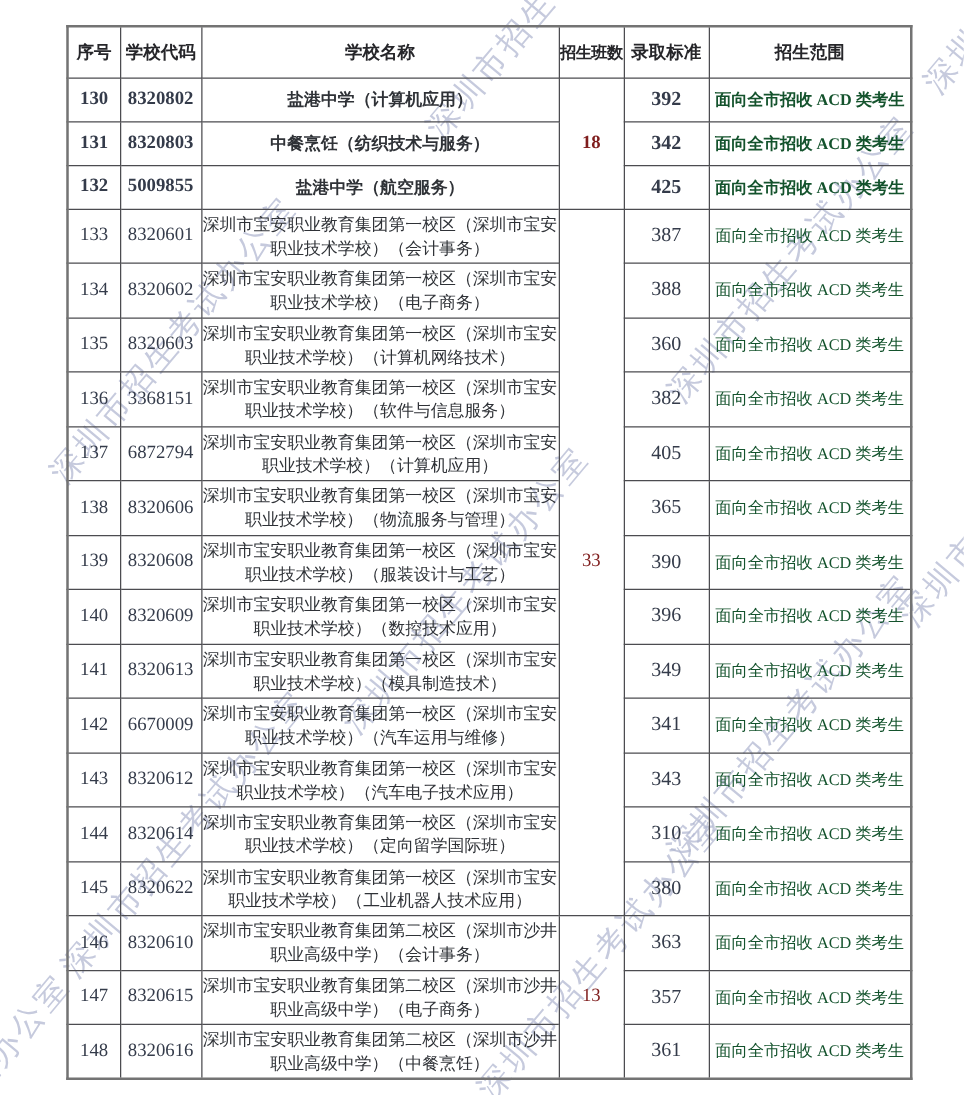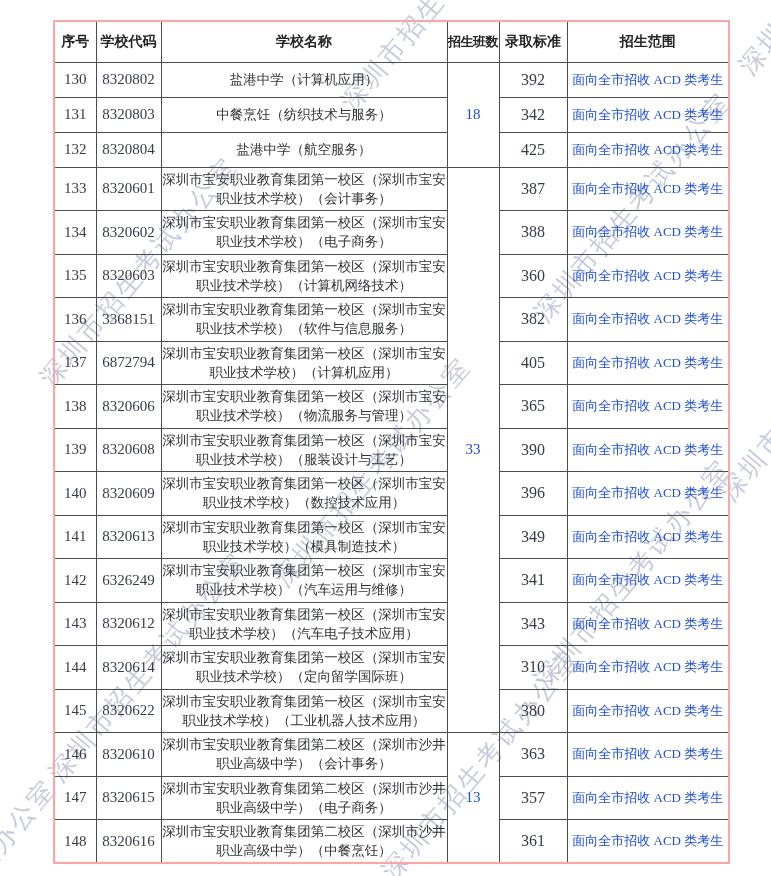--- a/index.html
+++ b/index.html
@@ -16,39 +16,39 @@
     transform:rotate(-50deg);transform-origin:0 0;
     opacity:.75;
     font-family:"Liberation Serif","DejaVu Serif",serif;
   }
   
   table.adm{
     position:absolute;left:53px;top:20px;width:675px;z-index:1;
     border-collapse:collapse;table-layout:fixed;
     color:#33363d;background:transparent;
   }
-  table.adm{border:2px solid #fca5a5;}
+  table.adm{border:2px solid #737373;}
   .adm th,.adm td{
     border:1px solid #4c4c50;
     padding:0;text-align:center;vertical-align:middle;
     overflow:hidden;
   }
   .adm thead tr{height:41px;}
   .adm thead th{
     font-family:"Liberation Sans","DejaVu Sans",sans-serif;
     font-weight:bold;font-size:14px;color:#26262a;
   }
   .adm thead th.h-classes{font-size:13px;letter-spacing:-0.5px;}
   .adm tbody tr{height:43.5px;}
-  .adm tbody tr:nth-child(-n+3){height:35px;}
+  .adm tbody tr:nth-child(-n+3){height:35px;font-weight:bold;}
   .c-no,.c-code{font-size:15px;color:#343b4a;}
   .c-name{font-size:13.5px;line-height:19px;color:#2f3237;margin-top:16px;}
-  .c-classes{font-size:15px;color:#1d4ed8;}
+  .c-classes{font-size:15px;color:#7f1d1d;}
   .c-score{font-size:16px;color:#343b4a;margin-top:44px;}
-  .c-scope{font-size:13px;white-space:nowrap;color:#1d4ed8;}
+  .c-scope{font-size:13px;white-space:nowrap;color:#14532d;}
 </style>
 </head>
 <body>
 
 <div class="wm-layer">
   <span class="wm" style="left: 337px; top: 99px; color: rgb(179, 185, 210);">深圳市招生考试办公室</span>
   <span class="wm" style="left: 735px; top: 63px; color: rgb(179, 185, 210);">深圳市招生考试办公室</span>
   <span class="wm" style="left: 36px; top: 375px; color: rgb(179, 185, 210);">深圳市招生考试办公室</span>
   <span class="wm" style="left: 270px; top: 575px; color: rgb(179, 185, 210);">深圳市招生考试办公室</span>
   <span class="wm" style="left: 530px; top: 310px; color: rgb(179, 185, 210);">深圳市招生考试办公室</span>
@@ -89,21 +89,21 @@
       </tr>
       <tr>
         <td class="c-no">131</td>
         <td class="c-code">8320803</td>
         <td class="c-name">中餐烹饪（纺织技术与服务）</td>
         <td class="c-score">342</td>
         <td class="c-scope">面向全市招收 ACD 类考生</td>
       </tr>
       <tr>
         <td class="c-no">132</td>
-        <td class="c-code">8320804</td>
+        <td class="c-code">5009855</td>
         <td class="c-name">盐港中学（航空服务）</td>
         <td class="c-score">425</td>
         <td class="c-scope">面向全市招收 ACD 类考生</td>
       </tr>
       <tr>
         <td class="c-no">133</td>
         <td class="c-code">8320601</td>
         <td class="c-name">深圳市宝安职业教育集团第一校区（深圳市宝安职业技术学校）（会计事务）</td>
         <td class="c-classes" rowspan="13">33</td>
         <td class="c-score">387</td>
@@ -160,21 +160,21 @@
       </tr>
       <tr>
         <td class="c-no">141</td>
         <td class="c-code">8320613</td>
         <td class="c-name">深圳市宝安职业教育集团第一校区（深圳市宝安职业技术学校）（模具制造技术）</td>
         <td class="c-score">349</td>
         <td class="c-scope">面向全市招收 ACD 类考生</td>
       </tr>
       <tr>
         <td class="c-no">142</td>
-        <td class="c-code">6326249</td>
+        <td class="c-code">6670009</td>
         <td class="c-name">深圳市宝安职业教育集团第一校区（深圳市宝安职业技术学校）（汽车运用与维修）</td>
         <td class="c-score">341</td>
         <td class="c-scope">面向全市招收 ACD 类考生</td>
       </tr>
       <tr>
         <td class="c-no">143</td>
         <td class="c-code">8320612</td>
         <td class="c-name">深圳市宝安职业教育集团第一校区（深圳市宝安职业技术学校）（汽车电子技术应用）</td>
         <td class="c-score">343</td>
         <td class="c-scope">面向全市招收 ACD 类考生</td>

